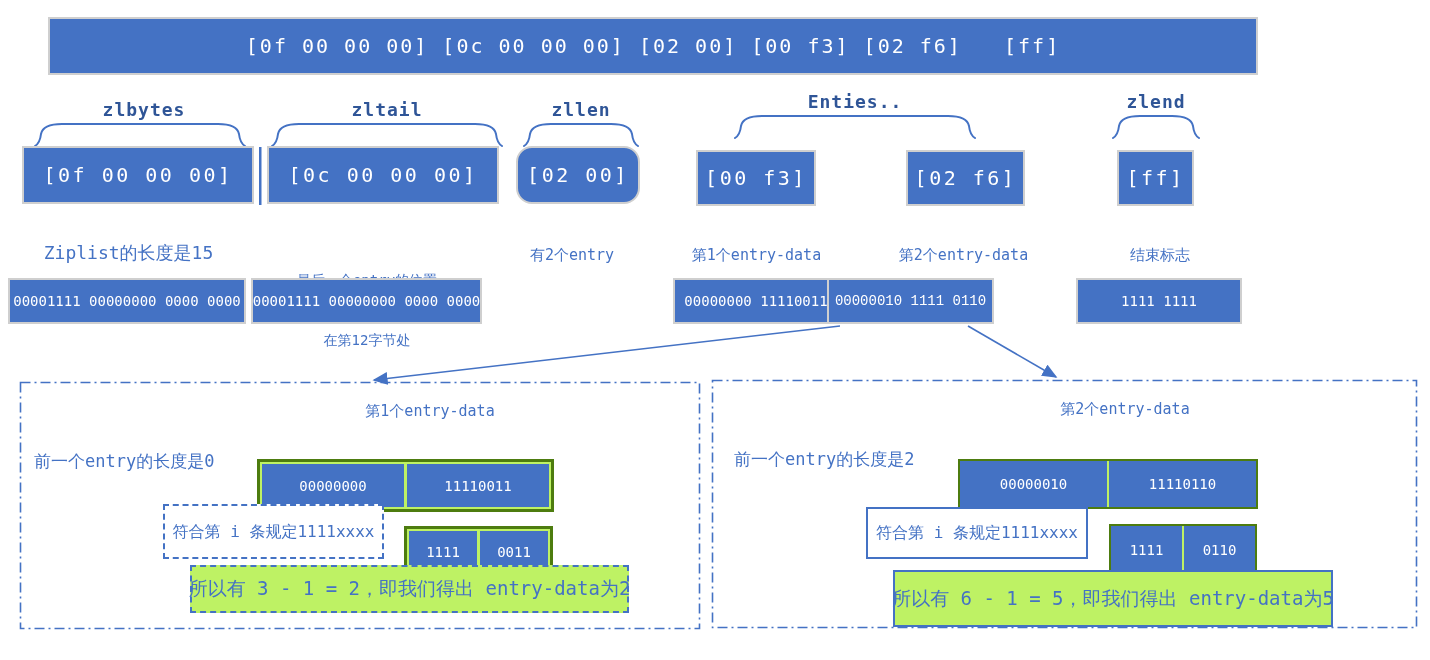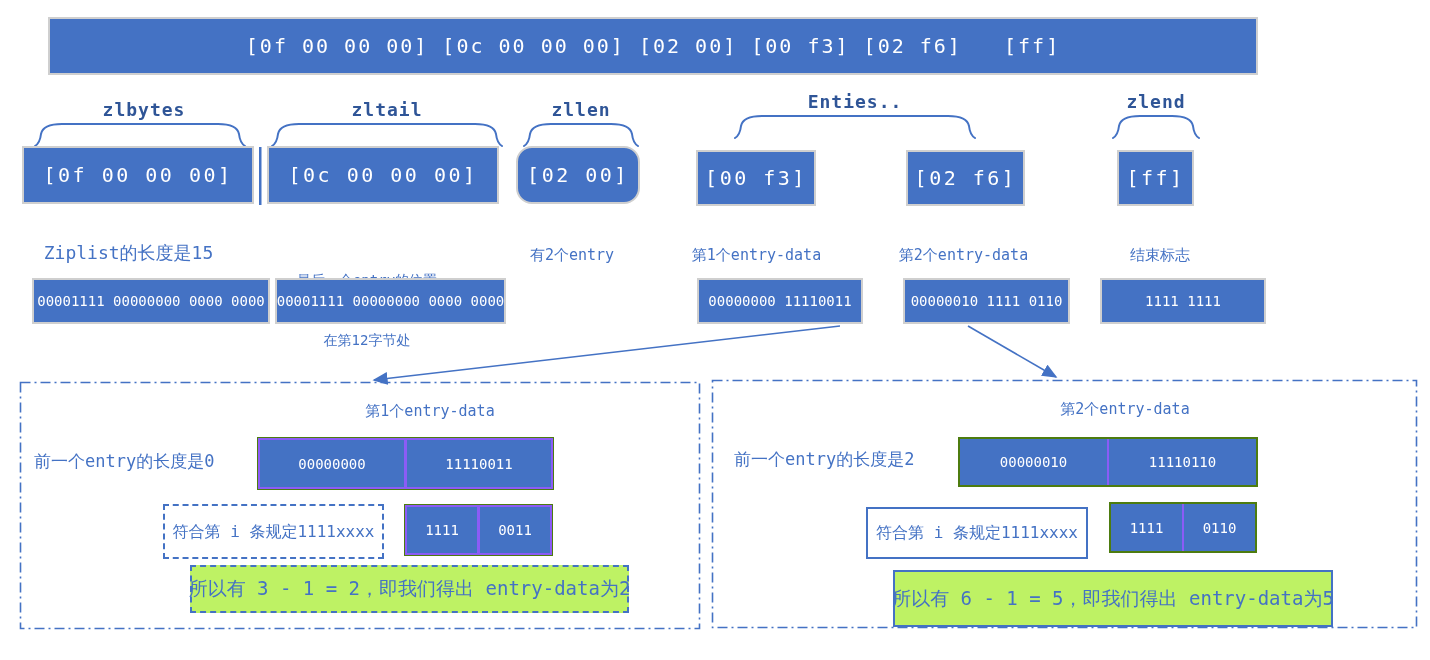--- a/index.html
+++ b/index.html
@@ -25,27 +25,27 @@
     font-size:20px;letter-spacing:2.5px;white-space:pre;
   }
   
   .desc{
     color:#4472C4;text-align:center;font-size:15px;white-space:pre;
   }
   
   .binbox{
     background:#4472C4;border:2px solid #cfcfcf;color:#ffffff;
     display:flex;align-items:center;justify-content:center;
-    font-size:14px;white-space:pre;margin-left:24px;
+    font-size:14px;white-space:pre;
   }
   
   .ptitle{color:#4472C4;font-size:15px;text-align:center;white-space:pre;}
   .prevtext{color:#4472C4;font-size:17px;white-space:pre;}
   .bytegroup{
-    background:#8b5cf6;border:1px solid #4d7c0f;display:flex;gap:3px;padding:2px;box-sizing:border-box;
+    background:#bef264;border:3px solid #4d7c0f;display:flex;gap:3px;padding:2px;box-sizing:border-box;margin-top:22px;
   }
   .bytegroup.thin{border-width:2px;padding:0;gap:2px;}
   .bytegroup .cell{
     flex:1;background:#4472C4;color:#ffffff;display:flex;align-items:center;justify-content:center;
     font-size:14px;white-space:pre;
   }
   .rulebox{
     color:#4472C4;display:flex;flex-direction:row;align-items:center;justify-content:center;
     font-size:16px;line-height:24px;box-sizing:border-box;background:#ffffff;white-space:pre;
   }
@@ -103,21 +103,21 @@
     <div>在第12字节处</div>
   </div>
   <div class="abs desc" style="left:490px;top:246px;width:164px;">有2个entry</div>
   <div class="abs desc" style="left:674px;top:246px;width:165px;">第1个entry-data</div>
   <div class="abs desc" style="left:881px;top:246px;width:165px;">第2个entry-data</div>
   <div class="abs desc" style="left:1078px;top:246px;width:164px;">结束标志</div>
 
   <div class="abs binbox" style="left:8px;top:278px;width:234px;height:42px;">00001111 00000000 0000 0000</div>
   <div class="abs binbox" style="left:251px;top:278px;width:227px;height:42px;">00001111 00000000 0000 0000</div>
   <div class="abs binbox" style="left:673px;top:278px;width:162px;height:42px;">00000000 11110011</div>
-  <div class="abs binbox" style="left:879px;top:278px;width:163px;height:42px;">00000010 1111 0110</div>
+  <div class="abs binbox" style="left:827px;top:278px;width:163px;height:42px;font-family:Liberation Mono, monospace;">00000010 1111 0110</div>
   <div class="abs binbox" style="left:1076px;top:278px;width:162px;height:42px;">1111 1111</div>
 
   <div class="abs" style="left:0;top:0;">
     <div class="abs ptitle" style="left:320px;top:402px;width:220px;">第1个entry-data</div>
     <div class="abs prevtext" style="left:34px;top:450px;">前一个entry的长度是0</div>
     <div class="abs bytegroup" style="left:257px;top:437px;width:297px;height:53px;">
       <div class="cell">00000000</div>
       <div class="cell">11110011</div>
     </div>
     <div class="abs rulebox dashed" style="left:163px;top:504px;width:221px;height:55px;">

